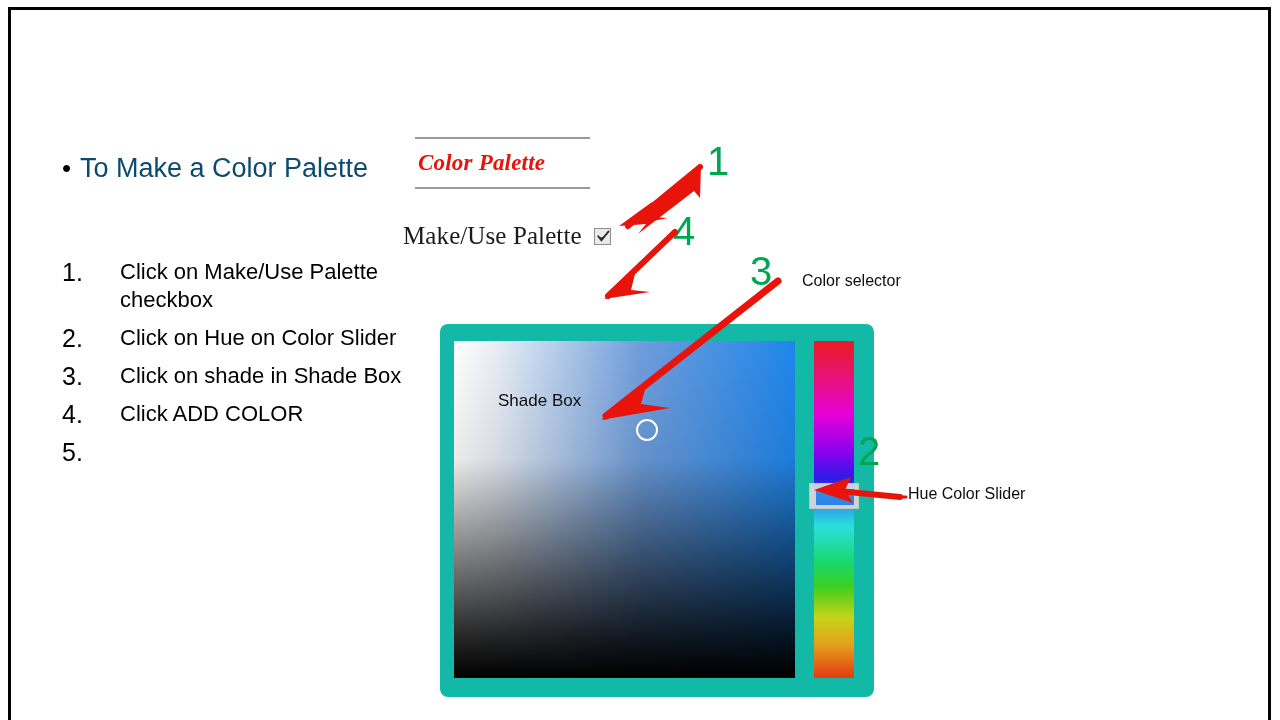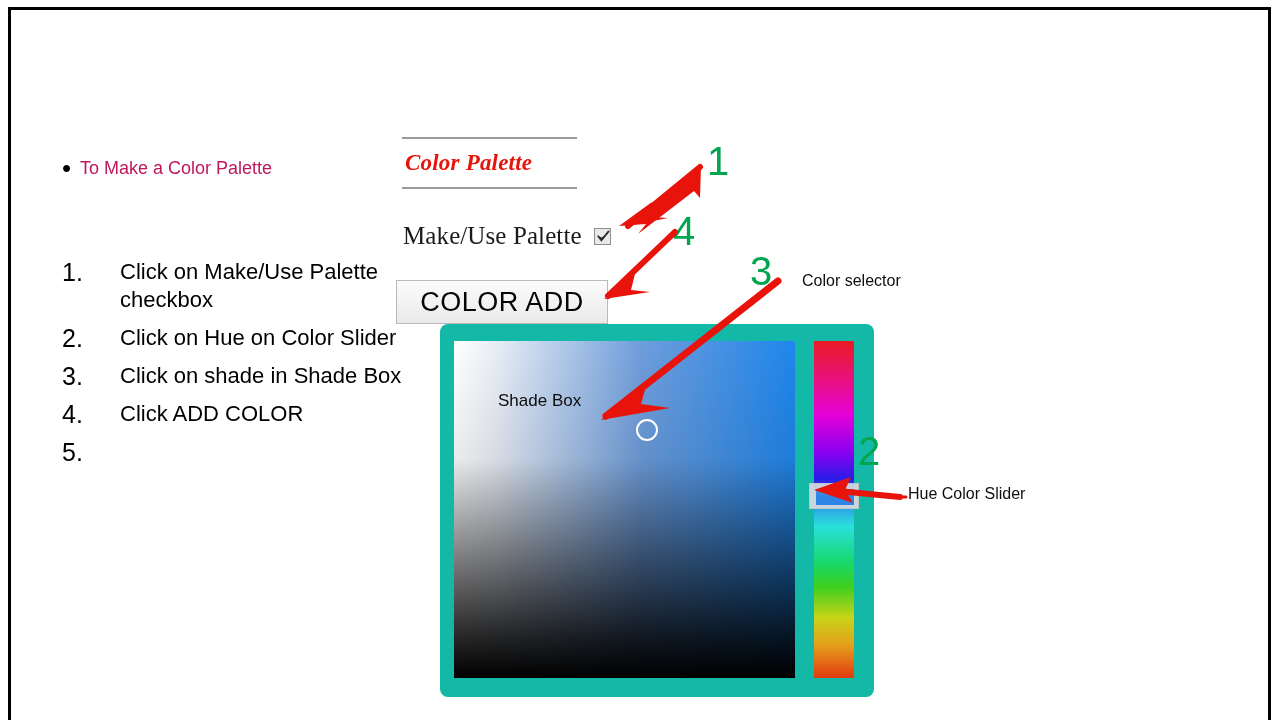--- a/index.html
+++ b/index.html
@@ -41,21 +41,21 @@
     left: 62px; top: 154px;
     width: 330px;
   }
   .bullet-row { display: flex; align-items: flex-start; }
   .bullet-dot {
     width: 18px; flex: 0 0 18px;
     font-size: 26px; line-height: 28px; color: #000;
     text-align: left;
   }
   .bullet-text {
-    font-size: 18px; line-height: 28px; color: #be185d;
+    font-size: 27px; line-height: 28px; color: #0c4a6e;
   }
 
   #steps-list {
     position: absolute;
     left: 62px; top: 258px;
     width: 340px;
   }
   .step-row {
     display: flex;
     align-items: flex-start;
@@ -69,21 +69,21 @@
   }
   .step-text {
     font-size: 22px;
     line-height: 28px;
     color: #000;
   }
 
   
   #palette-header {
     position: absolute;
-    left: 402px; top: 137px;
+    left: 415px; top: 137px;
     width: 175px;
   }
   .rule { height: 2px; background: #9a9a9a; width: 175px; }
   #palette-caption {
     font-family: "Liberation Serif", serif;
     font-style: italic;
     font-weight: bold;
     font-size: 23px;
     color: #E8140C;
     padding: 11px 0 11px 3px;
@@ -272,21 +272,20 @@
   <div id="makeuse-row">
     <span id="makeuse-label">Make/Use Palette</span>
     <span id="makeuse-checkbox">
       <svg width="15" height="15" viewBox="0 0 15 15">
         <path d="M2.5 7.6 L5.4 11.2 L12.3 2.6 L10.9 5.6 L5.6 8.4 Z" fill="#2b2b2b"></path>
         <path d="M2.2 7.3 L5.4 11.4 L12.6 2.4" stroke="#2b2b2b" stroke-width="1.8" fill="none" stroke-linecap="round"></path>
       </svg>
     </span>
   </div>
 
-  <div id="color-add-button">COLOR ADD</div>
 
   <div id="picker-panel">
 
     <div id="shade-box">
       <div id="shade-box-label">Shade Box</div>
       <div id="color-selector-ring"></div>
     </div>
 
     <div id="hue-slider">
       <div id="hue-thumb">

